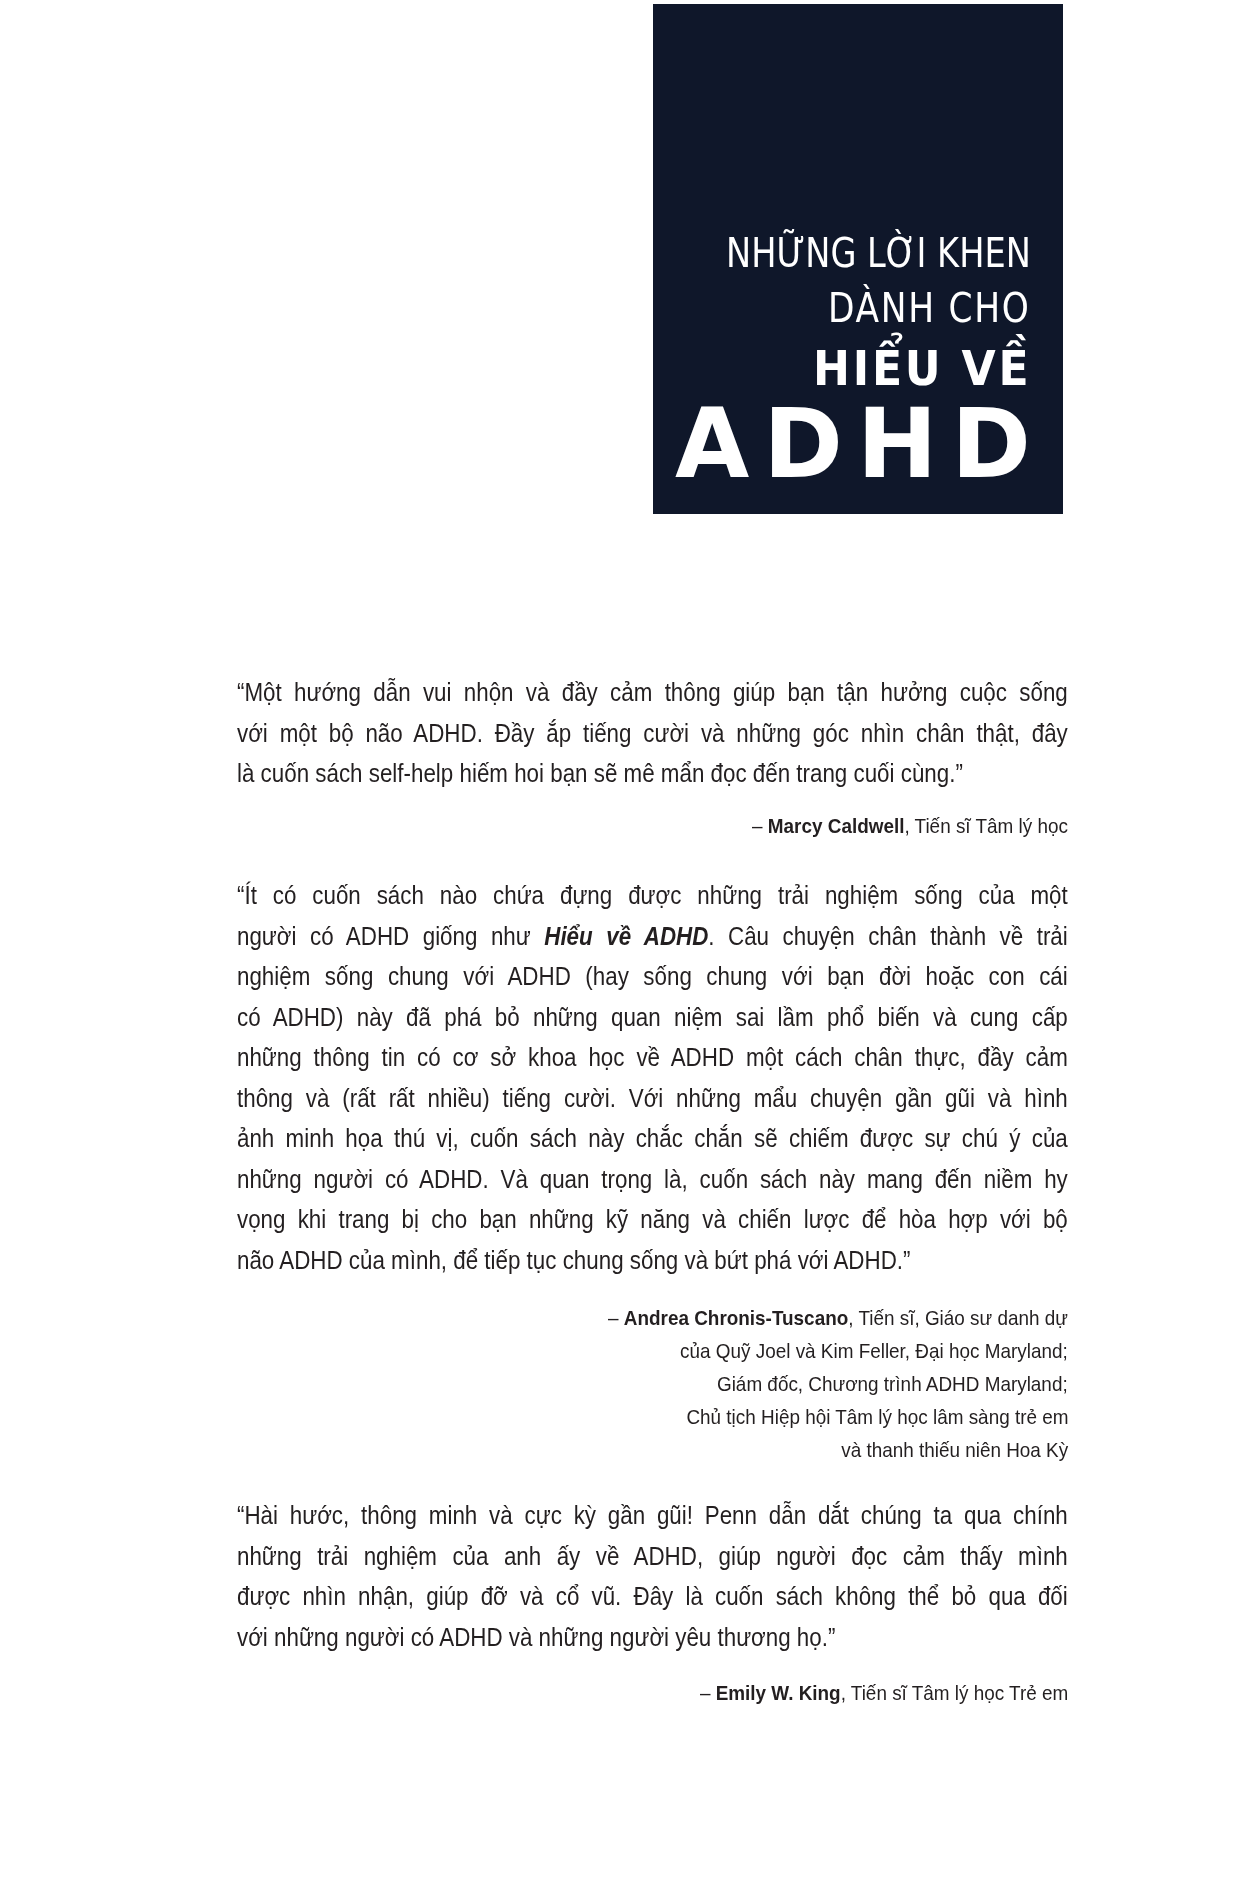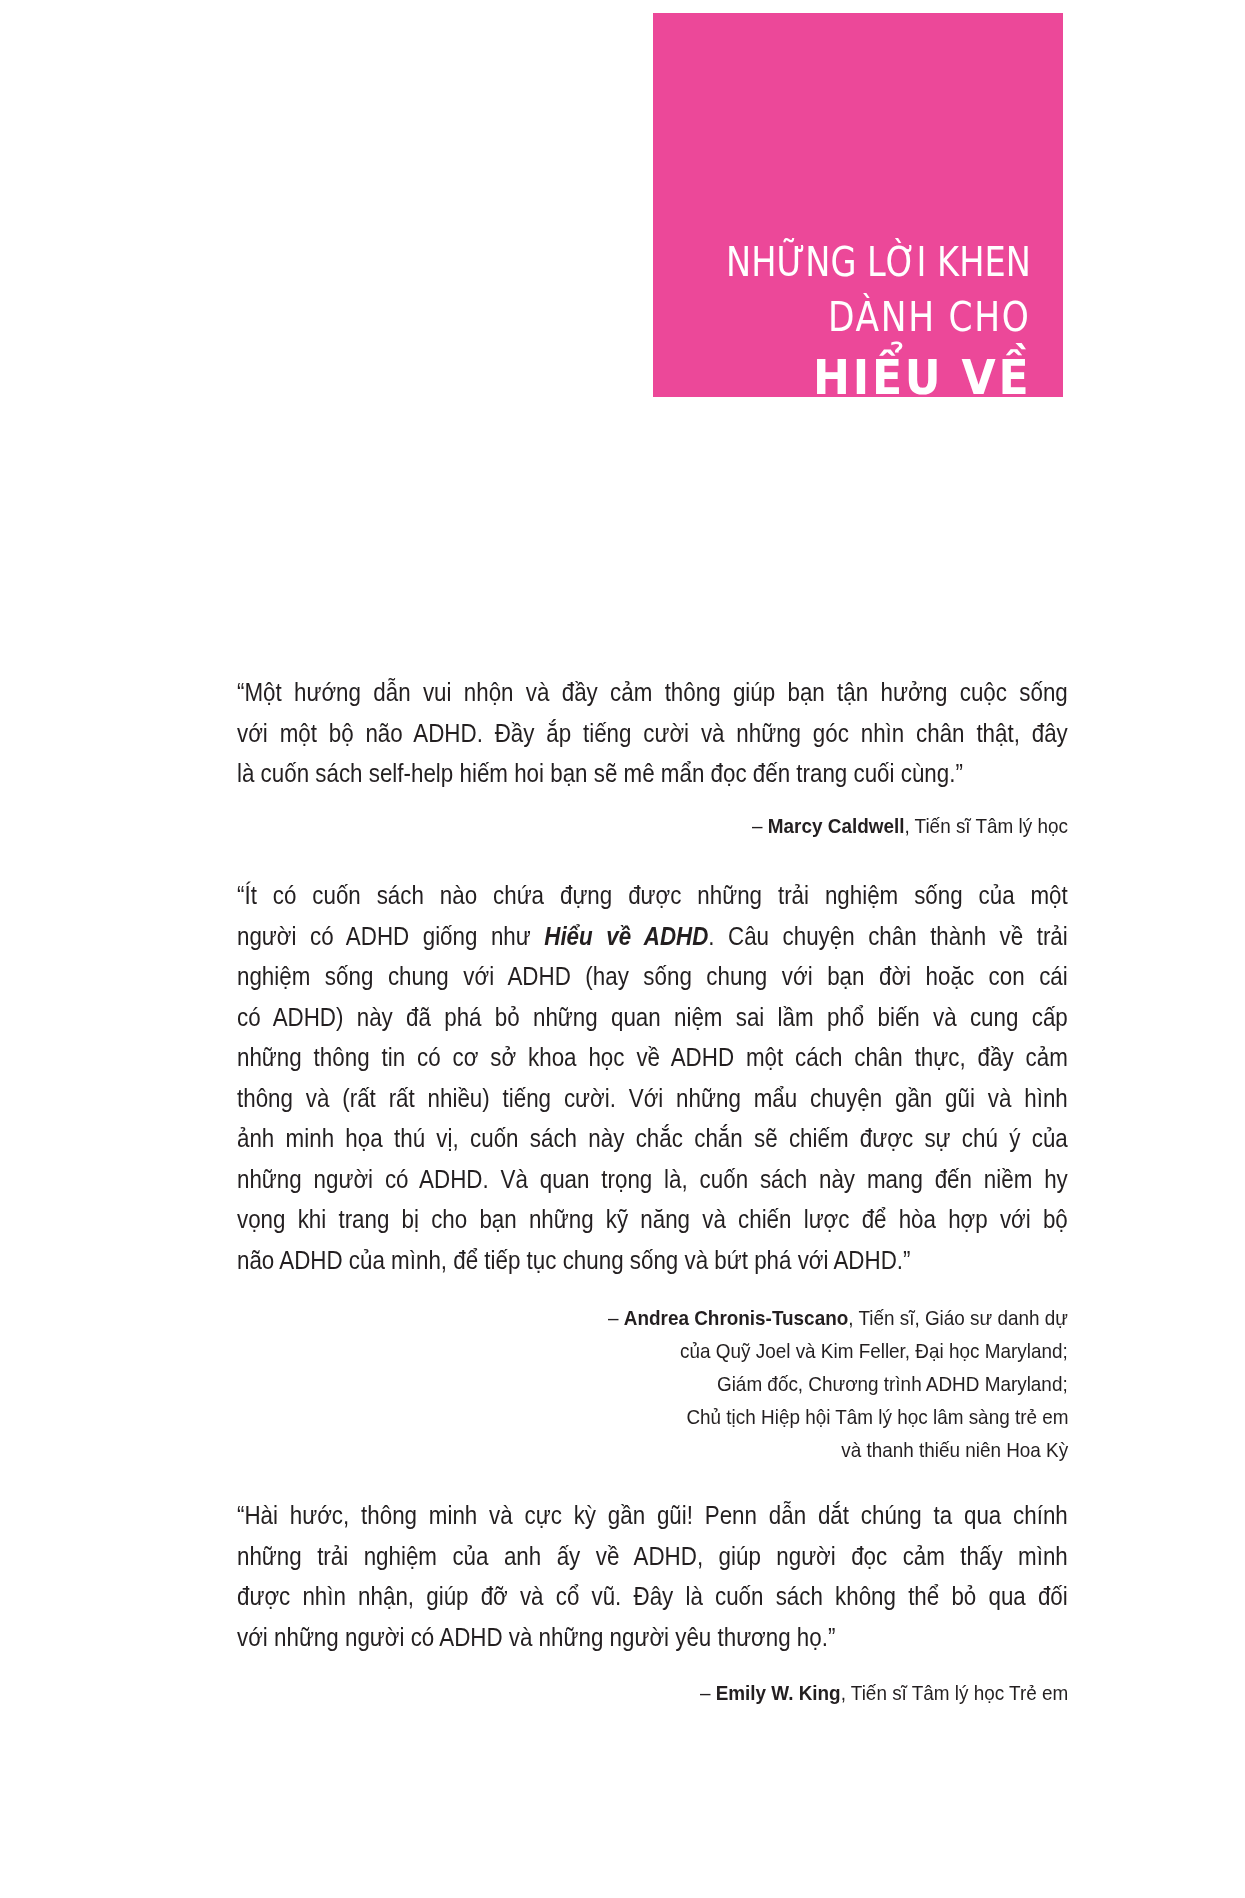--- a/index.html
+++ b/index.html
@@ -1,37 +1,37 @@
 <!DOCTYPE html>
 <html><head>
 <meta charset="utf-8">
 <style>
   html, body { margin: 0; padding: 0; background: #ffffff; }
   body { width: 1245px; height: 1898px; position: relative; overflow: hidden; font-family: "Liberation Sans", sans-serif; color: #231f20; }
-  .green-box { position: absolute; left: 653px; top: 13px; width: 410px; height: 384px; background: #ec4899; }
+  .green-box { position: absolute; left: 653px; top: 4px; width: 410px; height: 510px; background: #0f172a; }
   .title-line { position: absolute; right: 32px; color: #ffffff; white-space: nowrap; text-align: right; font-family: "DejaVu Sans", sans-serif; }
   .t1 { top: 226px; font-size: 40px; letter-spacing: 0px; transform-origin: right center; transform: scaleX(0.84); }
   .t2 { top: 281px; font-size: 40px; letter-spacing: 2px; transform-origin: right center; transform: scaleX(0.86); }
   .t3 { top: 336px; font-size: 48px; font-weight: bold; letter-spacing: 3px; transform-origin: right center; transform: scaleX(0.92); }
   .t4 { top: 392px; font-size: 96px; font-weight: bold; letter-spacing: 14px; margin-right: -14px; line-height: 1; }
   .line { position: absolute; left: 237px; width: 831px; white-space: nowrap; font-size: 26px; line-height: 30px; transform-origin: left center; }
   .q-line { text-align: justify; text-align-last: justify; transform: scaleX(0.86); width: 966px; }
   .q-last { text-align: left; text-align-last: left; }
   .attr { position: absolute; right: 177px; white-space: nowrap; font-size: 21px; line-height: 26px; text-align: right; transform-origin: right center; transform: scaleX(0.9); }
   .attr b { font-weight: bold; }
   i.em { font-weight: bold; font-style: italic; }
 </style>
 </head>
 <body>
 
 <div class="green-box">
   <div class="title-line t1">NHỮNG LỜI KHEN</div>
   <div class="title-line t2">DÀNH CHO</div>
   <div class="title-line t3">HIỂU VỀ</div>
-  <div class="title-line t4">KHEN</div>
+  <div class="title-line t4">ADHD</div>
 </div>
 
 <div>
   <div class="line q-line" style="top:677px">“Một hướng dẫn vui nhộn và đầy cảm thông giúp bạn tận hưởng cuộc sống</div>
   <div class="line q-line" style="top:718px">với một bộ não ADHD. Đầy ắp tiếng cười và những góc nhìn chân thật, đây</div>
   <div class="line q-line q-last" style="top:758px">là cuốn sách self-help hiếm hoi bạn sẽ mê mẩn đọc đến trang cuối cùng.”</div>
   <div class="attr" style="top:813px"><span>– </span><b>Marcy Caldwell</b><span>, Tiến sĩ Tâm lý học</span></div>
 </div>
 
 <div>

